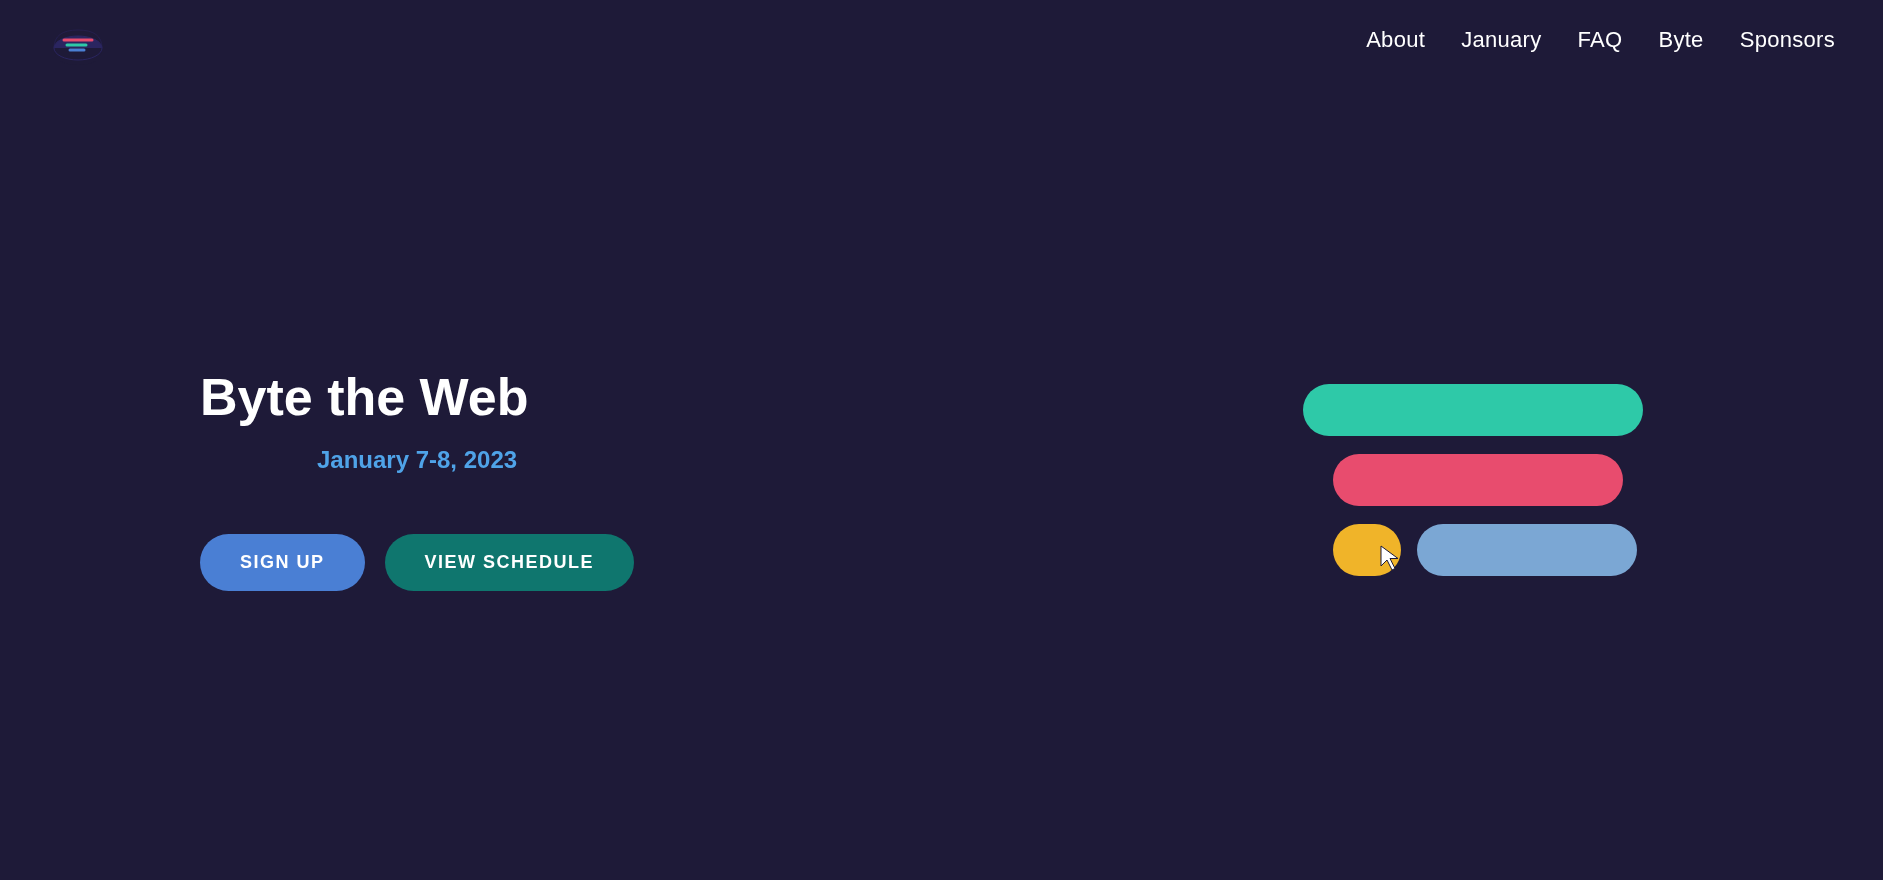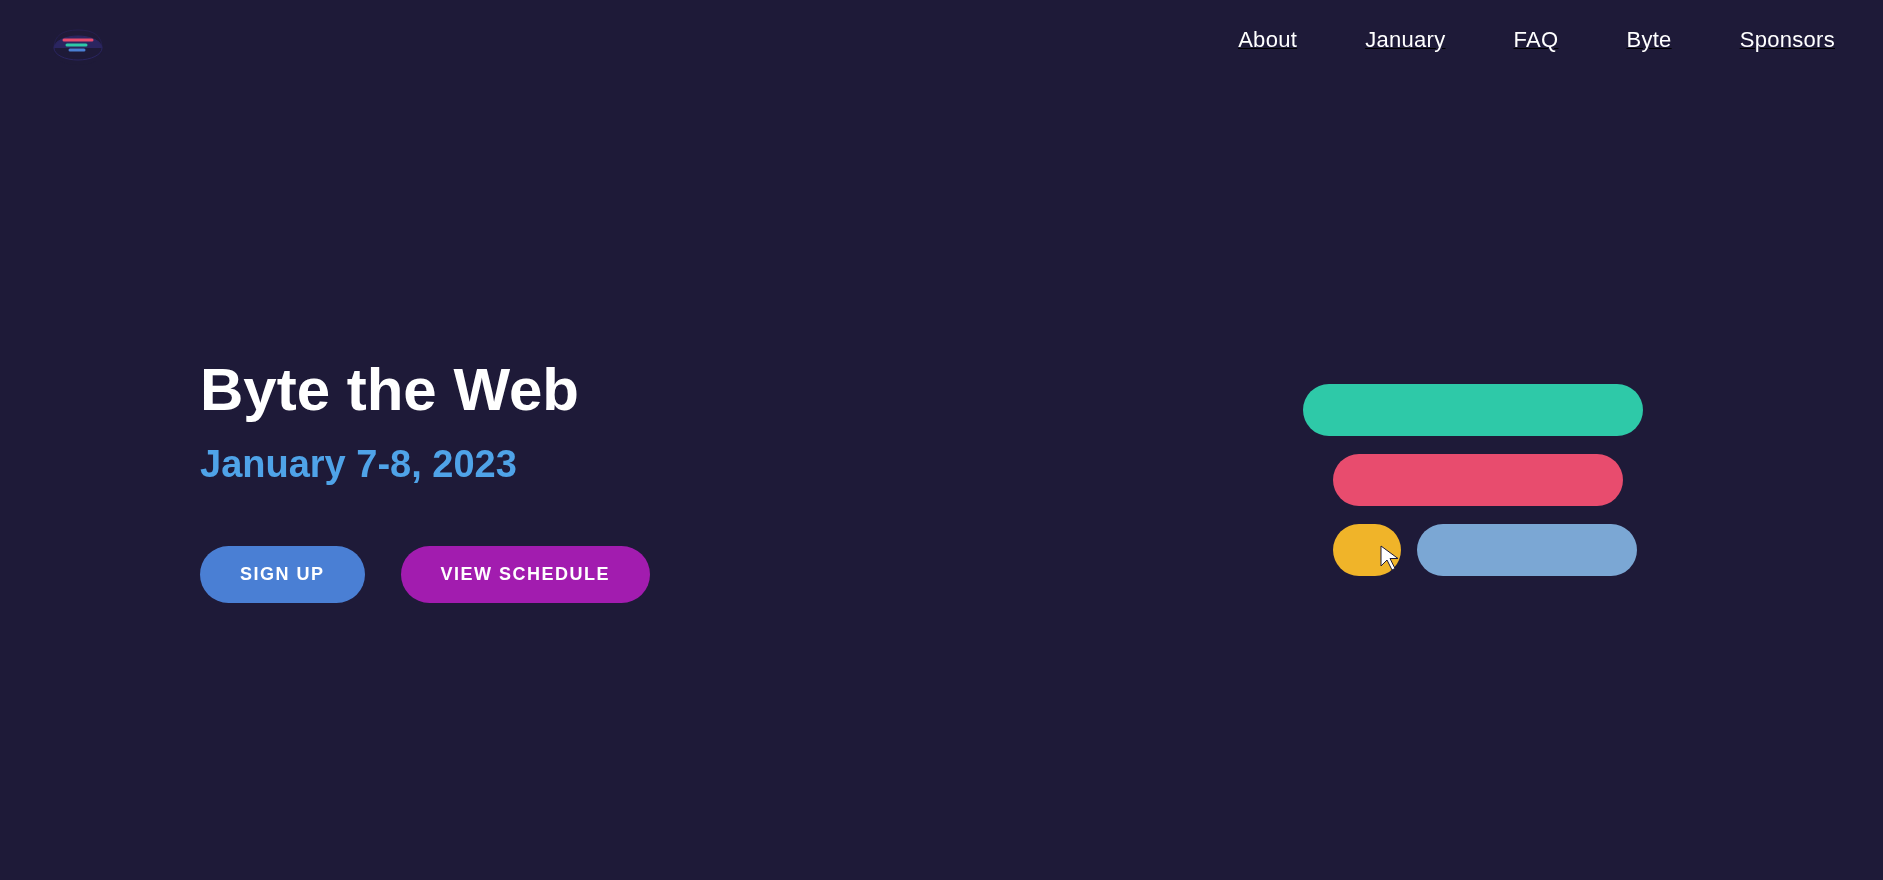--- a/index.html
+++ b/index.html
@@ -35,23 +35,22 @@
       align-items: center;
     }
 
     .logo-icon {
       width: 60px;
       height: 60px;
     }
 
     .nav-links {
       display: flex;
-      gap: 68px;
+      gap: 36px;
       list-style: none;
-      text-decoration: underline;
     }
 
     .nav-links a {
       color: #ffffff;
       text-decoration: none;
       font-size: 22px;
       font-weight: 400;
       letter-spacing: 0.3px;
     }
 
@@ -65,57 +64,58 @@
       display: flex;
       align-items: center;
     }
 
     .hero-text {
       margin-left: 200px;
       flex: 0 0 auto;
     }
 
     .hero-title {
-      font-size: 60px;
+      font-size: 52px;
       font-weight: 800;
       color: #ffffff;
       line-height: 1.1;
       margin-bottom: 20px;
     }
 
     .hero-date {
-      font-size: 38px;
+      font-size: 24px;
       font-weight: 700;
       color: #4fa3e8;
       margin-bottom: 60px;
+      text-align: center;
     }
 
     .hero-buttons {
       display: flex;
-      gap: 36px;
+      gap: 20px;
     }
 
     .btn {
       padding: 18px 40px;
       border-radius: 50px;
       border: none;
       font-size: 18px;
       font-weight: 700;
       letter-spacing: 1.5px;
       cursor: pointer;
       text-transform: uppercase;
     }
 
     .btn-signup {
       background-color: #4a7fd4;
       color: #ffffff;
     }
 
     .btn-schedule {
-      background-color: #a21caf;
+      background-color: #0f766e;
       color: #ffffff;
     }
 
     
     .hero-visual {
       position: absolute;
       right: 240px;
       top: 50%;
       transform: translateY(-50%);
       display: flex;

